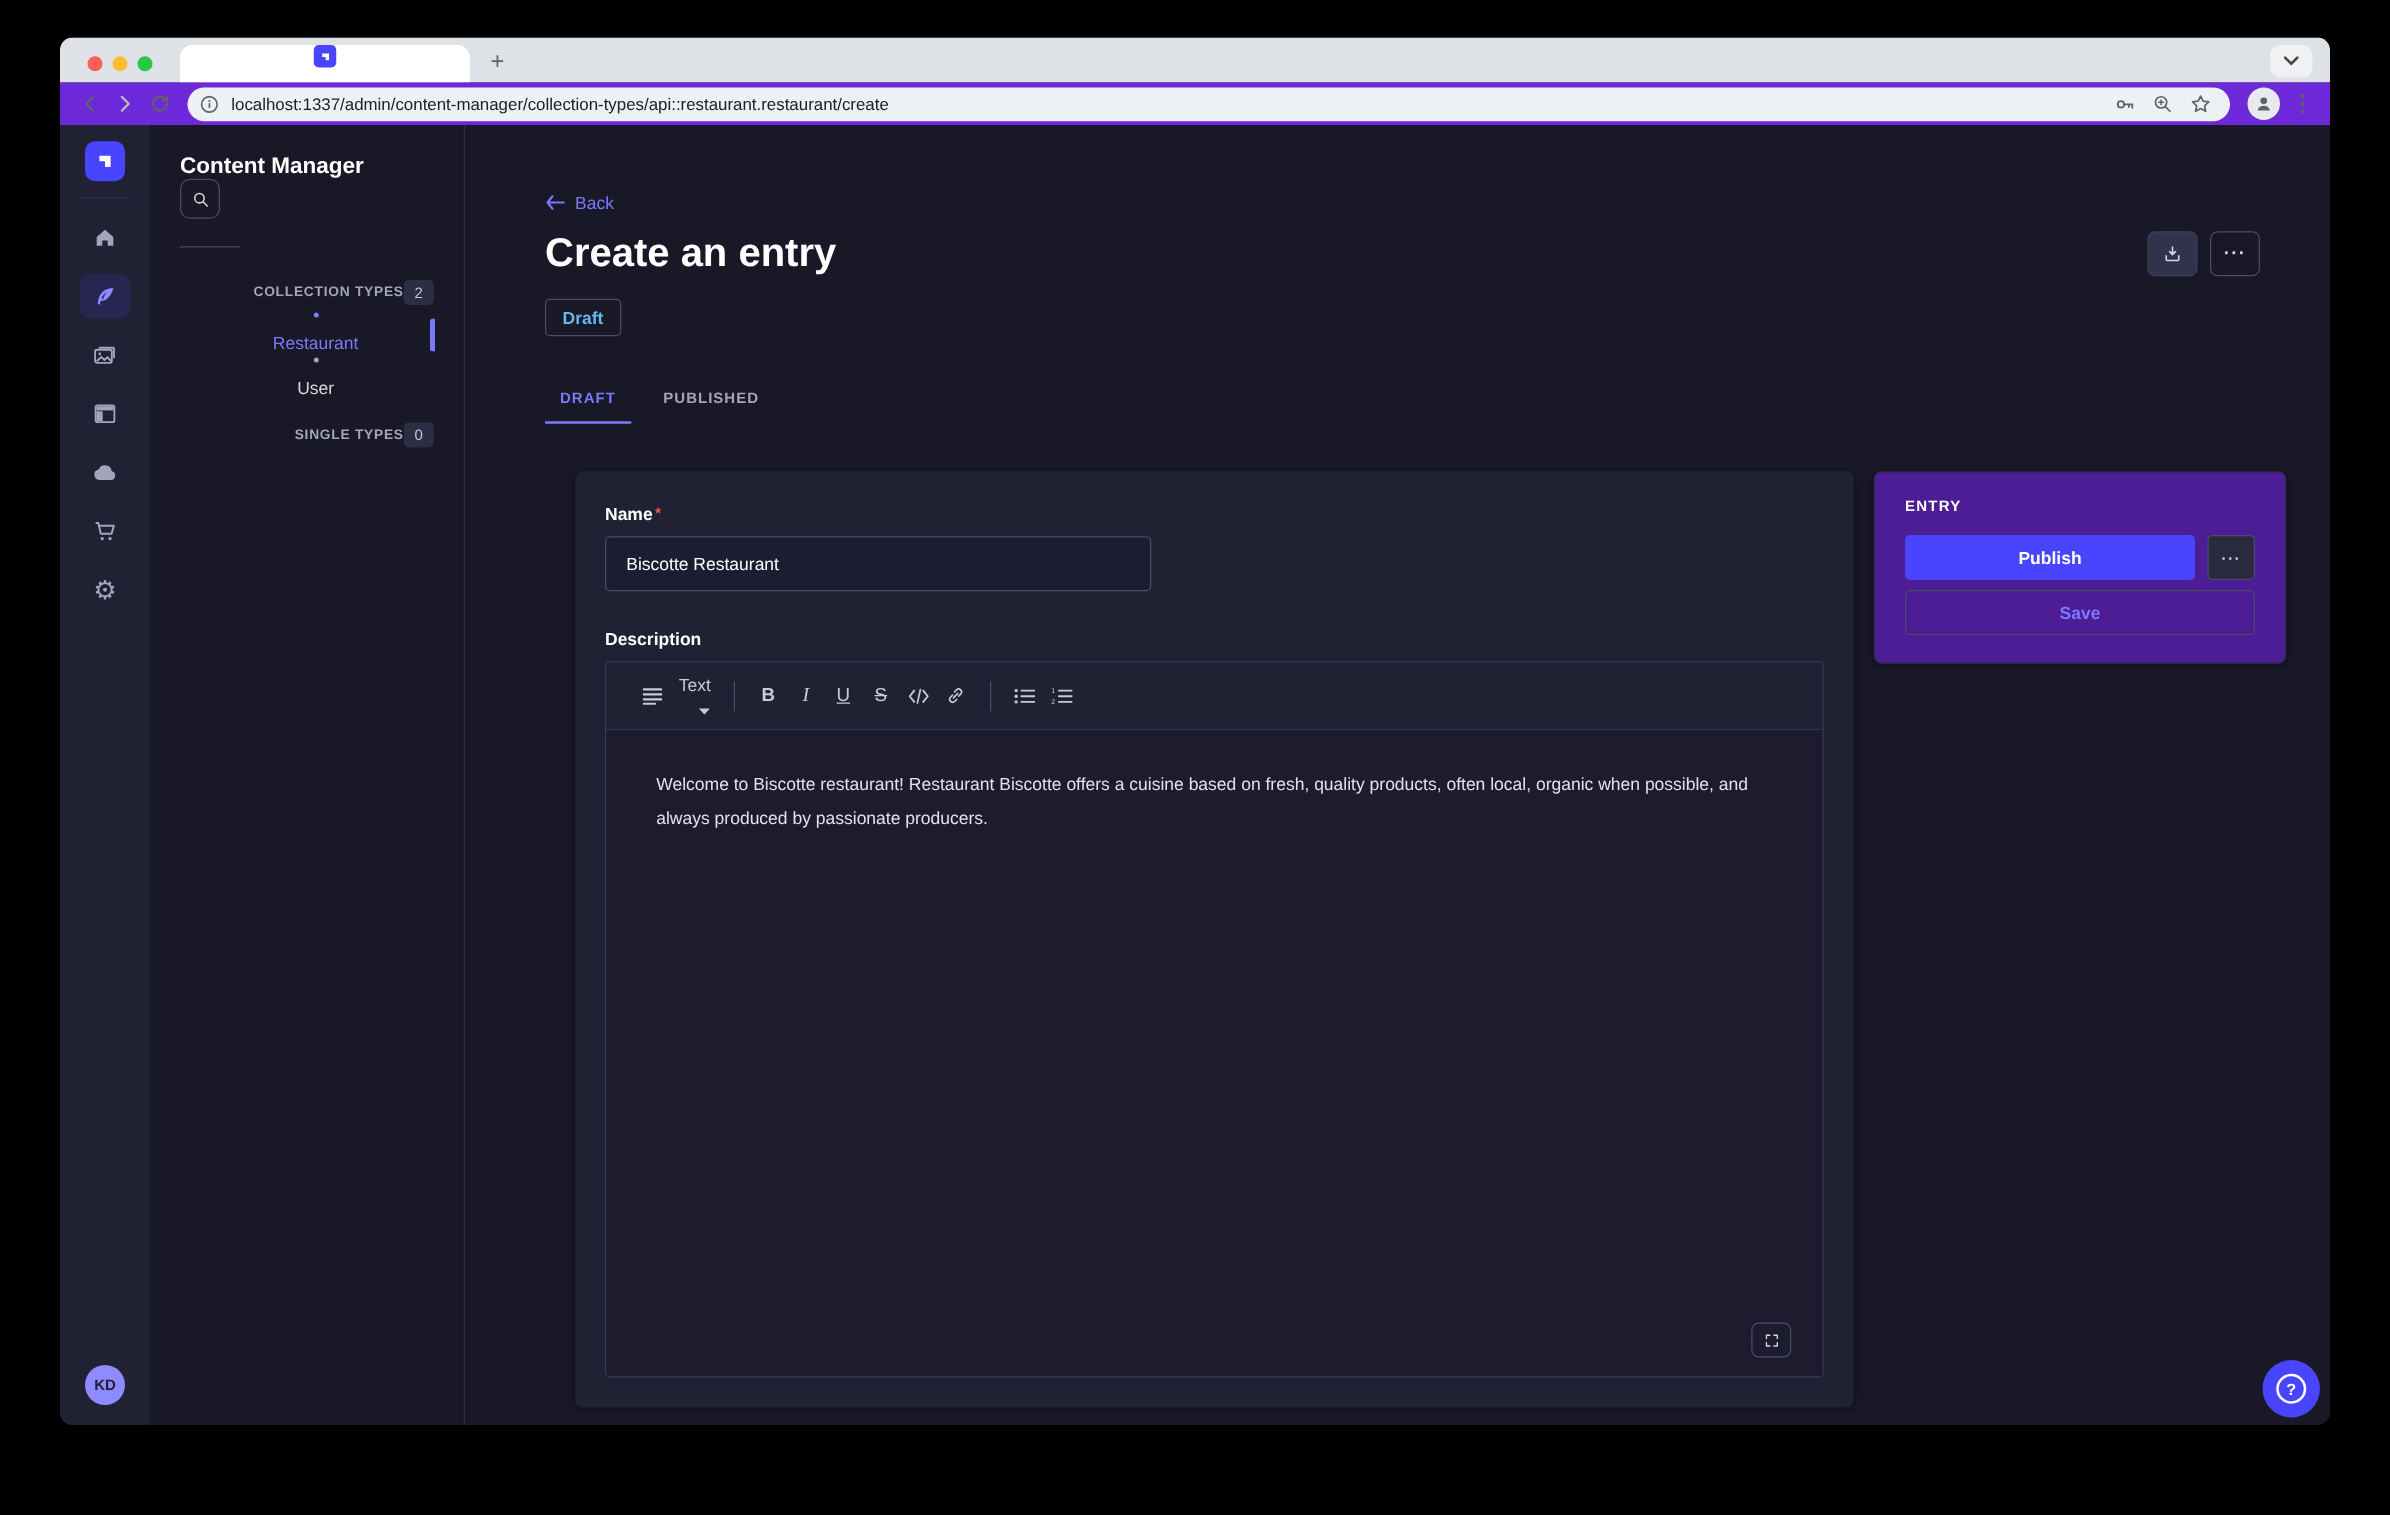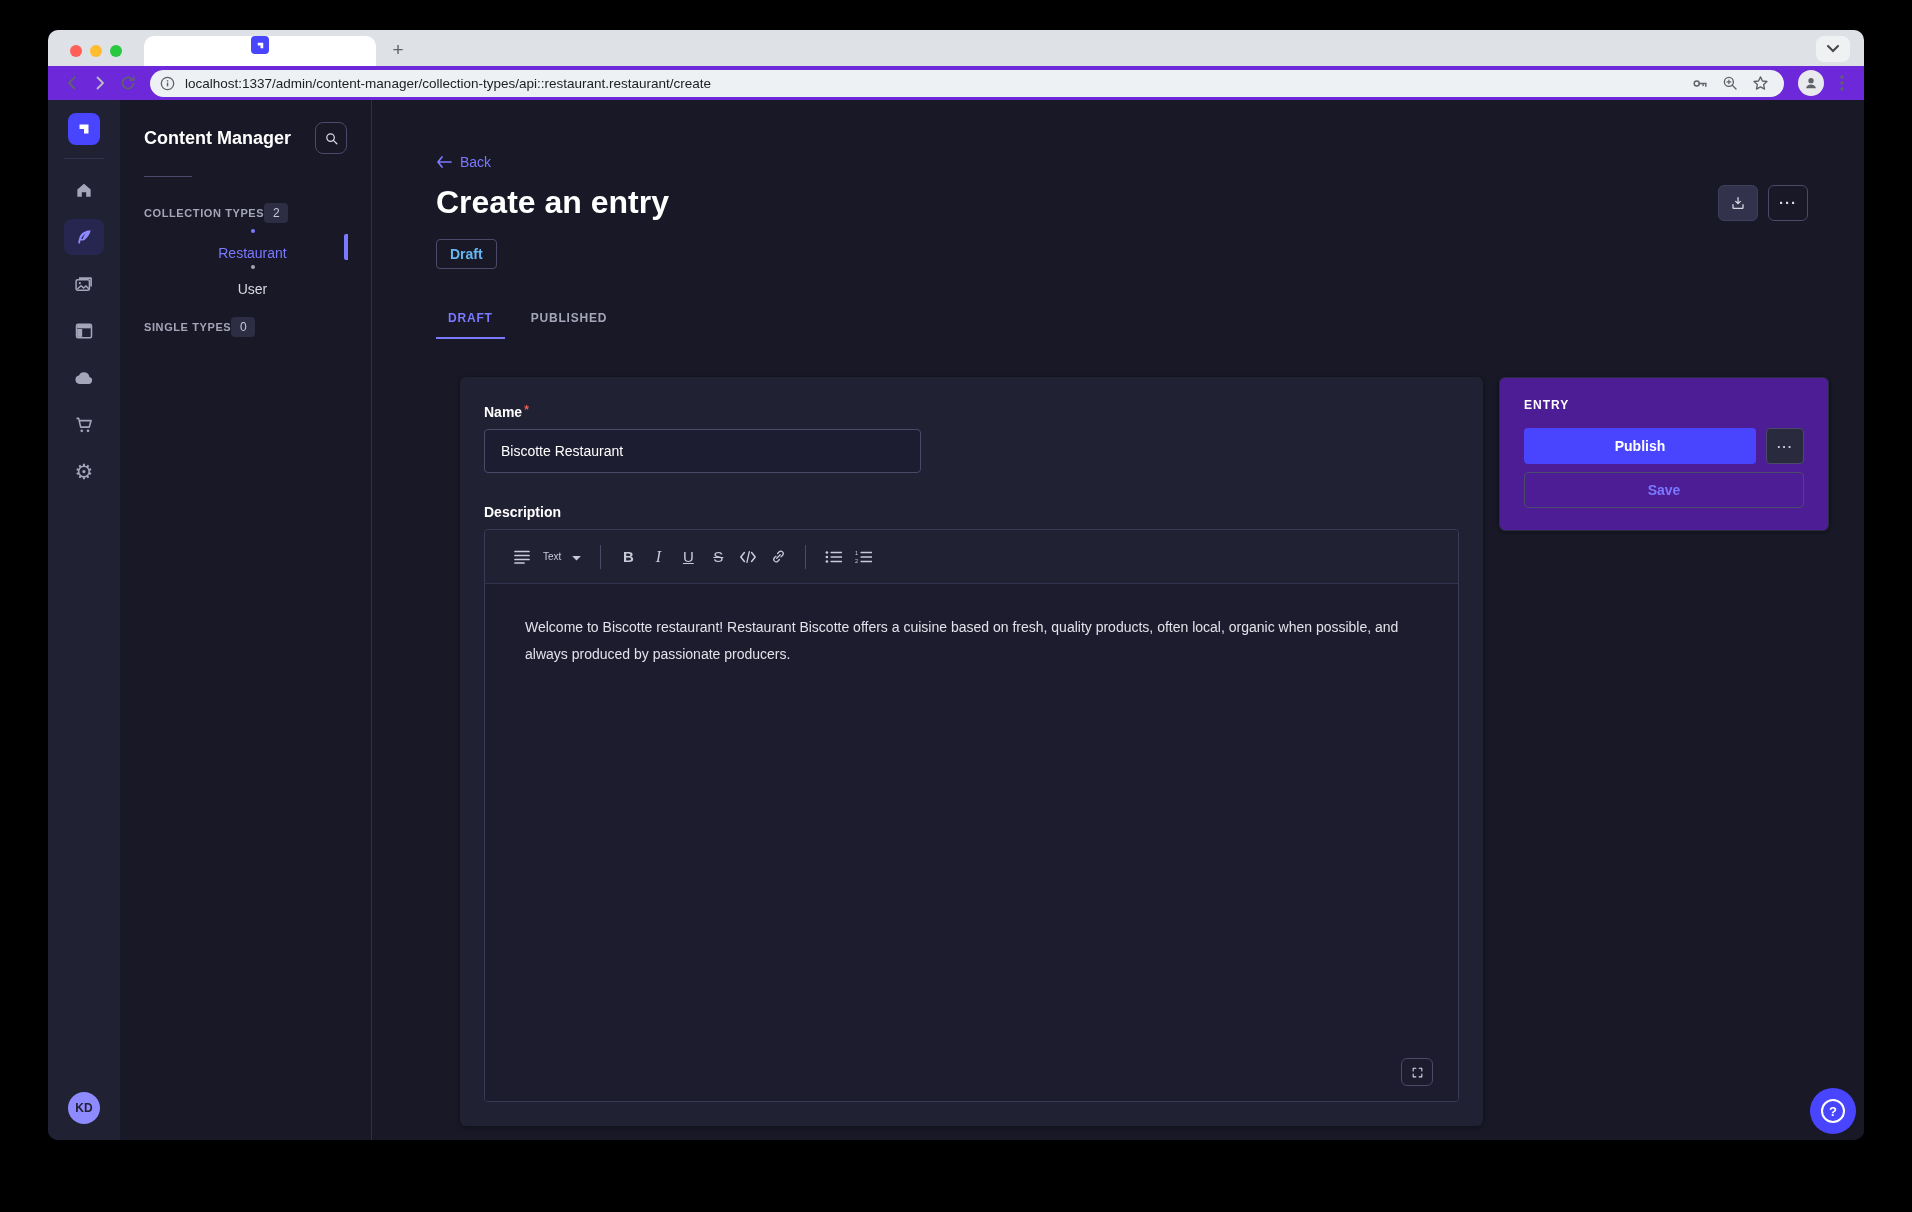--- a/index.html
+++ b/index.html
@@ -43,26 +43,26 @@
   .nav-ic { width:40px; height:36px; border-radius:8px; display:flex; align-items:center; justify-content:center;
             color:#a5a5ba; margin-bottom:11px; }
   .nav-ic.active { background:#262650; color:#8e8aff; }
   .gear-glyph { font-family:"DejaVu Sans", sans-serif; font-size:21px; line-height:1; }
   .nav-avatar { position:absolute; bottom:16px; left:50%; transform:translateX(-50%);
                 width:32px; height:32px; border-radius:50%; background:#8e8aff; color:#212134;
                 font-size:12px; font-weight:700; display:flex; align-items:center; justify-content:center; }
 
   
   .subnav { width:252px; background:#181826; border-right:1px solid #2e2e48; padding:22px 24px; position:relative; flex:0 0 252px; }
-  .subnav-head { display:flex; align-items:center; justify-content:space-between; }
+  .subnav-head { display:flex; justify-content:space-between;flex-direction:column; }
   .subnav-title { font-size:18px; font-weight:700; color:#ffffff; }
   .search-btn { width:32px; height:32px; border:1px solid #4a4a6a; border-radius:8px; background:transparent;
                 display:flex; align-items:center; justify-content:center; color:#d9d9e3; }
   .subnav-divider { width:48px; height:1px; background:#4a4a6a; margin:22px 0 20px 0; }
-  .section-row { display:flex; align-items:center; justify-content:flex-start; height:32px; margin-top:4px; }
+  .section-row { display:flex; align-items:center; justify-content:flex-end; height:32px; margin-top:4px; }
   .section-label { font-size:11px; font-weight:700; letter-spacing:.6px; color:#a5a5ba; }
   .count-badge { min-width:24px; height:20px; padding:0 6px; background:#2d2d44; border-radius:4px;
                  color:#c8c8d6; font-size:12px; display:flex; align-items:center; justify-content:center; }
   .cm-item { height:36px; display:flex; align-items:center; padding-left:14px; gap:12px; font-size:14px; color:#d9d9e3;flex-direction:column; }
   .bullet { width:4px; height:4px; border-radius:50%; background:#a5a5ba; }
   .cm-item.active { color:#7b79ff; }
   .cm-item.active .bullet { background:#7b79ff; }
   .active-indicator { position:absolute; right:-1px; width:4px; height:26px; background:#7b79ff; border-radius:2px 0 0 2px; }
 
   
@@ -95,21 +95,21 @@
   .desc-block { margin-top:30px; }
   .editor { margin-top:8px; border:1px solid #3a3a58; border-radius:4px; overflow:hidden; }
   .ed-toolbar { height:54px; background:#212134; border-bottom:1px solid #32324d;
                 display:flex; align-items:center; padding:0 22px; color:#c9c9d8; }
   .ed-btn { min-width:30px; height:30px; display:flex; align-items:center; justify-content:center;
             border-radius:4px; color:#c9c9d8; font-size:15px; }
   .ed-btn.bold { font-weight:800; }
   .ed-btn.italic { font-style:italic; font-family:"Liberation Serif", serif; font-size:16px; }
   .ed-btn.underline { text-decoration:underline; }
   .ed-btn.strike { text-decoration:line-through; }
-  .block-select { display:flex; align-items:flex-end; gap:10px; padding:0 6px; color:#c9c9d8; font-size:10px; }
+  .block-select { display:flex; align-items:flex-end; gap:10px; padding:0 6px; color:#c9c9d8; font-size:14px;flex-direction:column; }
   .ed-sep { width:1px; height:24px; background:#4a4a6a; margin:0 12px; }
   .ed-content { min-height:517px; background:#1c1c2e; padding:30px 40px; position:relative; }
   .ed-paragraph { font-size:14px; line-height:27px; color:#e2e2ea; max-width:930px; }
   .expand-btn { position:absolute; right:25px; bottom:15px; width:32px; height:28px;
                 border:1px solid #4a4a6a; border-radius:6px; background:transparent;
                 display:flex; align-items:center; justify-content:center; color:#d9d9e3; }
 
   
   .entry-panel { flex:0 0 330px; background:#4c1d95; border:1px solid #2b2b42; border-radius:6px;
                  padding:20px 24px 22px 24px; box-shadow:0 1px 4px rgba(0,0,0,.35); }

